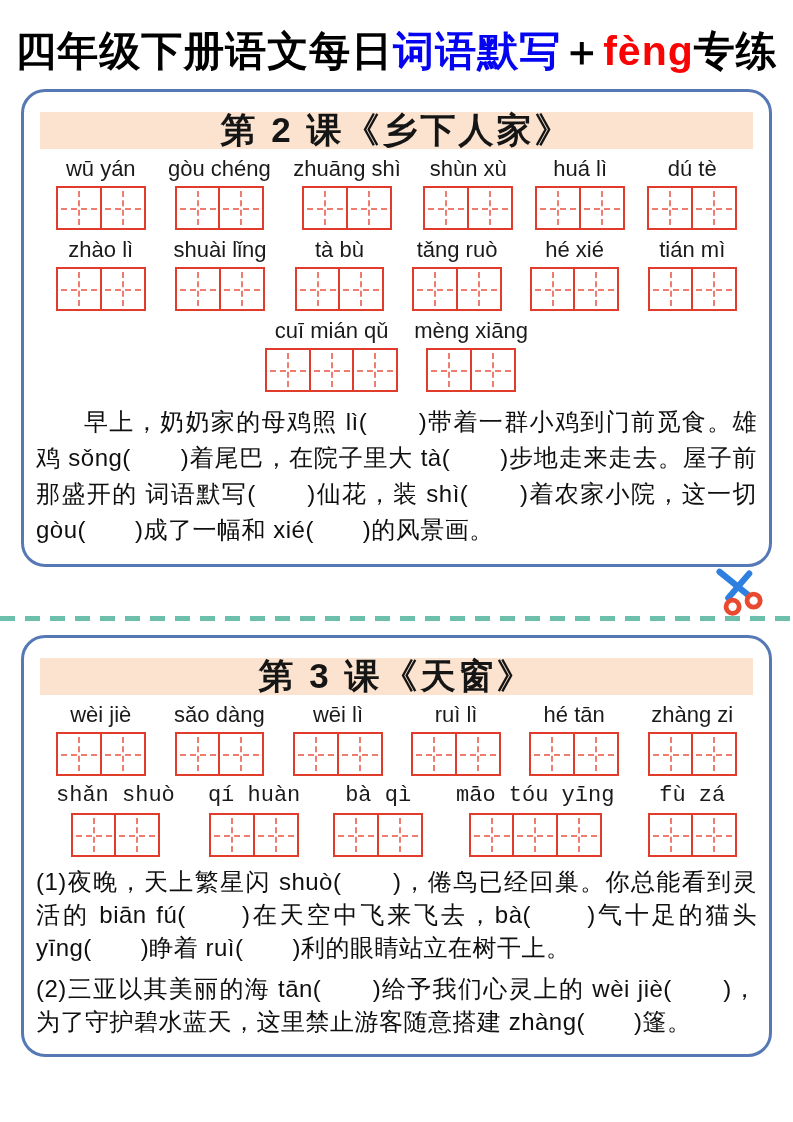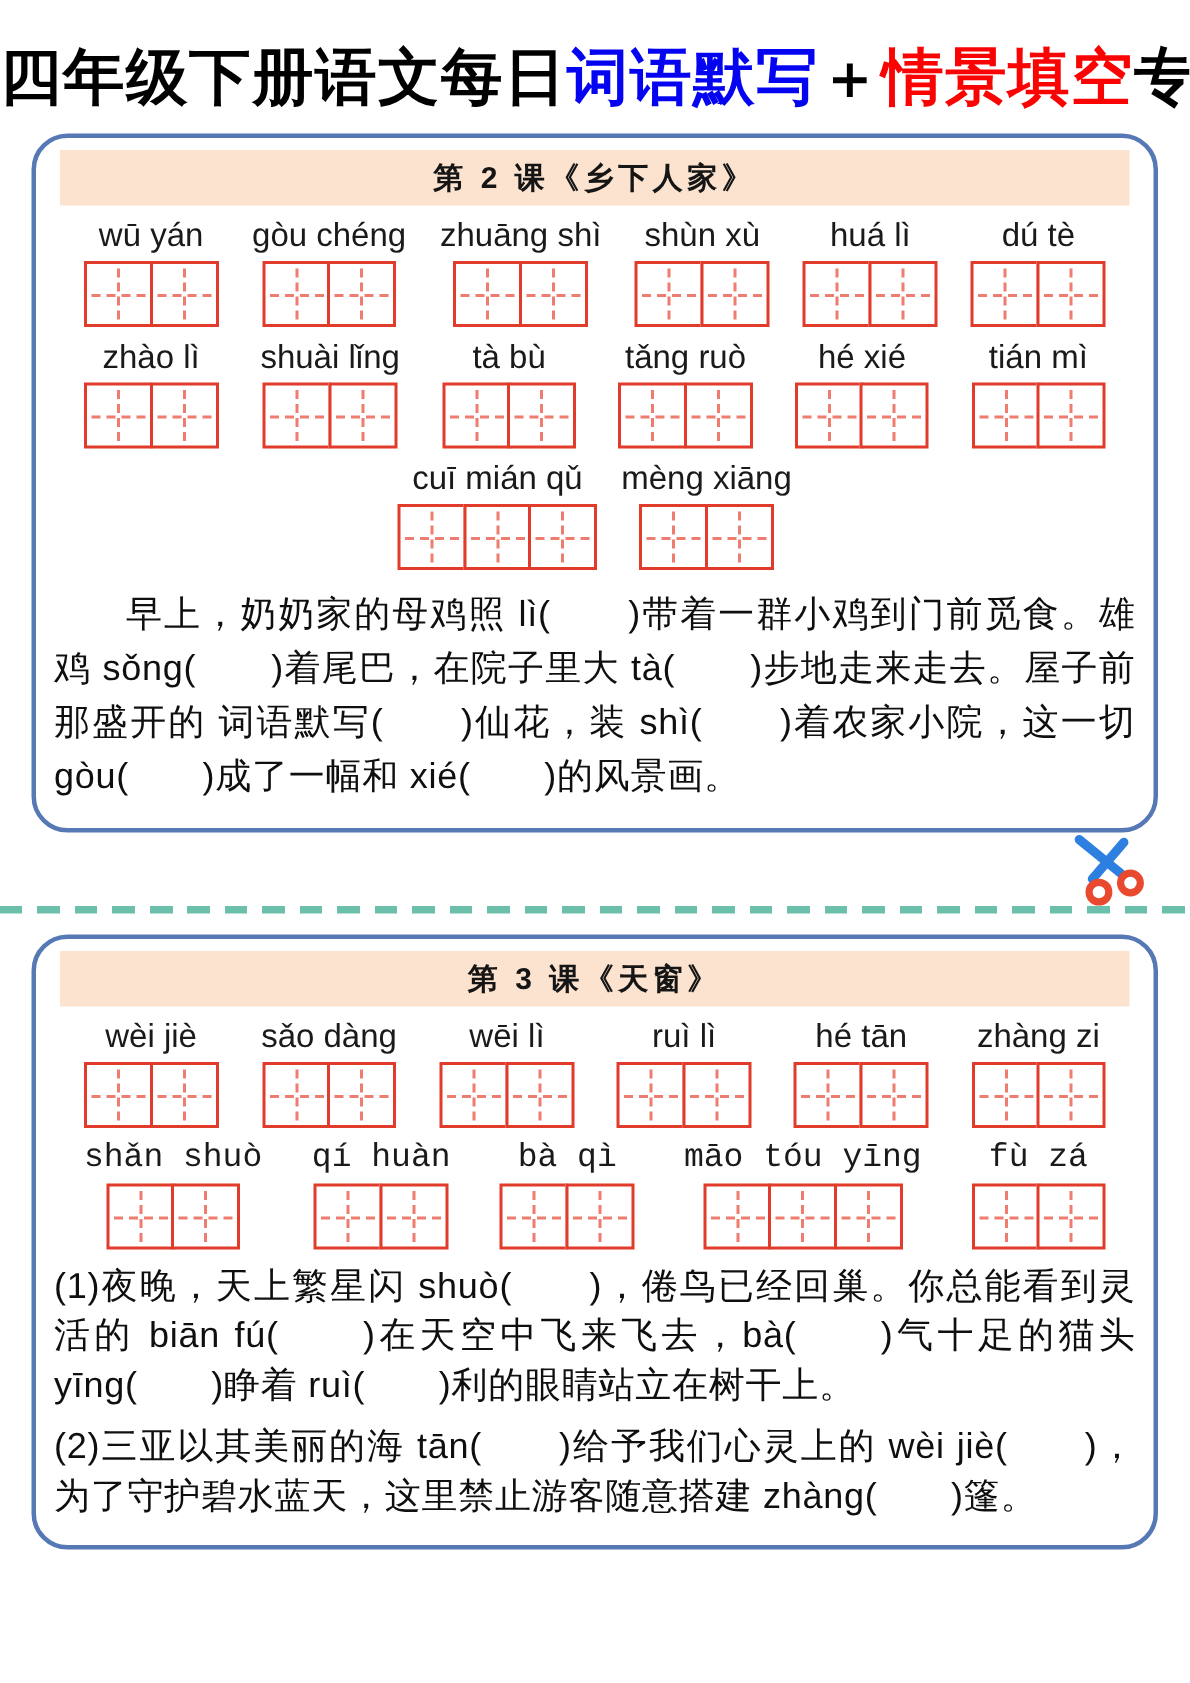--- a/index.html
+++ b/index.html
@@ -19,23 +19,23 @@
   }
   .title{
     text-align:center;font-size:41px;font-weight:bold;letter-spacing:1px;
     margin:26px 0 13px;line-height:50px;white-space:nowrap;
   }
   .card{
     margin:0 21px;border:3px solid var(--card-border);border-radius:24px;
     background:#fff;padding-bottom:16px;overflow:hidden;
   }
   .card-header{
-    background:var(--header-bg);margin:8px 16px 0;height:37px;
+    background:var(--header-bg);margin:20px 16px 0;height:37px;
     display:flex;align-items:center;justify-content:center;
-    font-size:20px;font-weight:bold;letter-spacing:3px;color:#151515;
+    font-size:35px;font-weight:bold;letter-spacing:3px;color:#151515;
   }
   .word-row{display:flex;align-items:flex-end;padding:0 32px;margin-top:6px;}
   .word-unit{display:flex;flex-direction:column;align-items:center;}
   .pinyin{font-size:22px;line-height:28px;color:#1a1a1a;white-space:nowrap;margin-bottom:3px;}
   .grid{display:flex;}
   .cell{
     width:46px;height:44px;border:2.5px solid var(--grid-border);
     margin-left:-2.5px;position:relative;background:#fff;
   }
   .cell:first-child{margin-left:0;}
@@ -57,21 +57,21 @@
   .dash-line{
     position:absolute;left:0;right:0;bottom:4px;height:5px;
     background:repeating-linear-gradient(90deg,var(--divider-color) 0 15px,transparent 15px 25px);
   }
   .scissors{position:absolute;right:28px;bottom:6px;}
 </style>
 </head>
 <body>
 
 <div class="page">
-  <h1 class="title"><span style="color: rgb(0, 0, 0);">四年级下册语文每日</span><span style="color: rgb(4, 4, 240);">词语默写</span><span style="color: rgb(0, 0, 0);">＋</span><span style="color: rgb(250, 3, 3);">情景填空</span><span style="color: rgb(0, 0, 0);">专练</span></h1>
+  <h1 class="title"><span style="color: rgb(0, 0, 0);">四年级下册语文每日</span><span style="color: rgb(4, 4, 240);">词语默写</span><span style="color: rgb(0, 0, 0);">＋</span><span style="color: rgb(250, 3, 3);">fèng</span><span style="color: rgb(0, 0, 0);">专练</span></h1>
 
   <section class="card" data-section="0">
       <div class="card-header">第 2 课《乡下人家》</div>
       <div class="word-row" style="justify-content: space-between;">
         <div class="word-unit">
           <div class="pinyin">wū yán</div>
           <div class="grid">
             <div class="cell"></div>
             <div class="cell"></div>
           </div>

